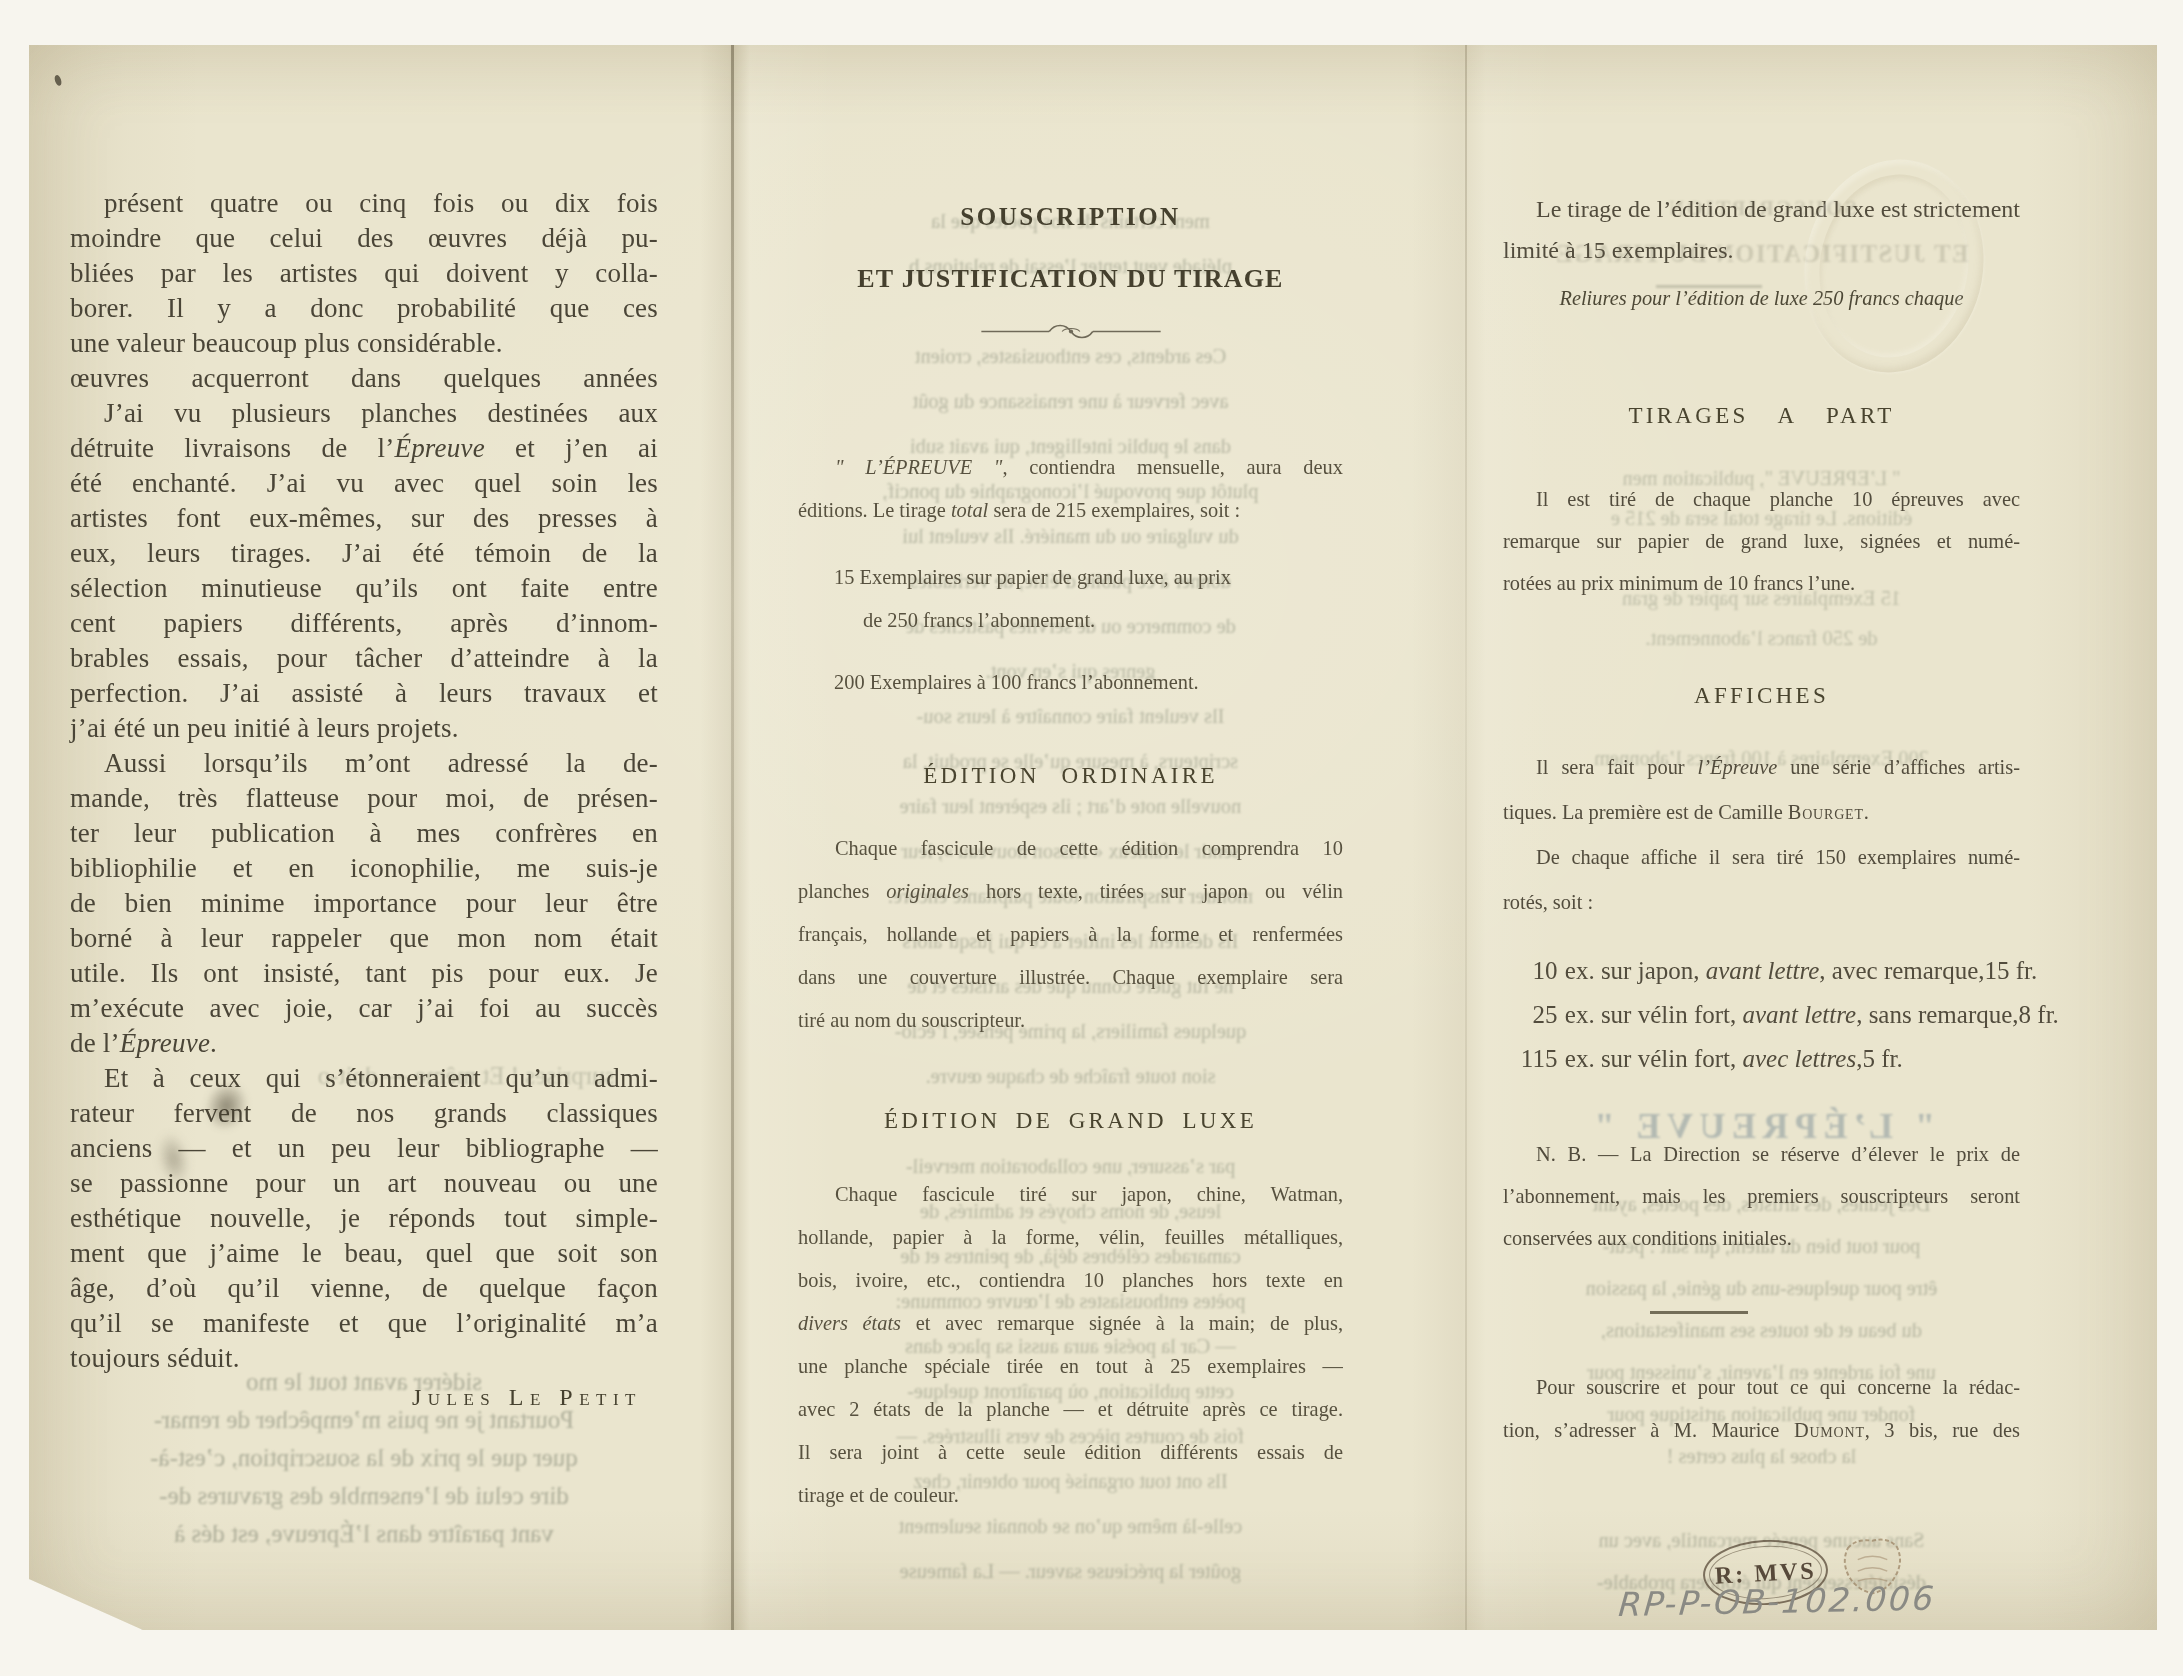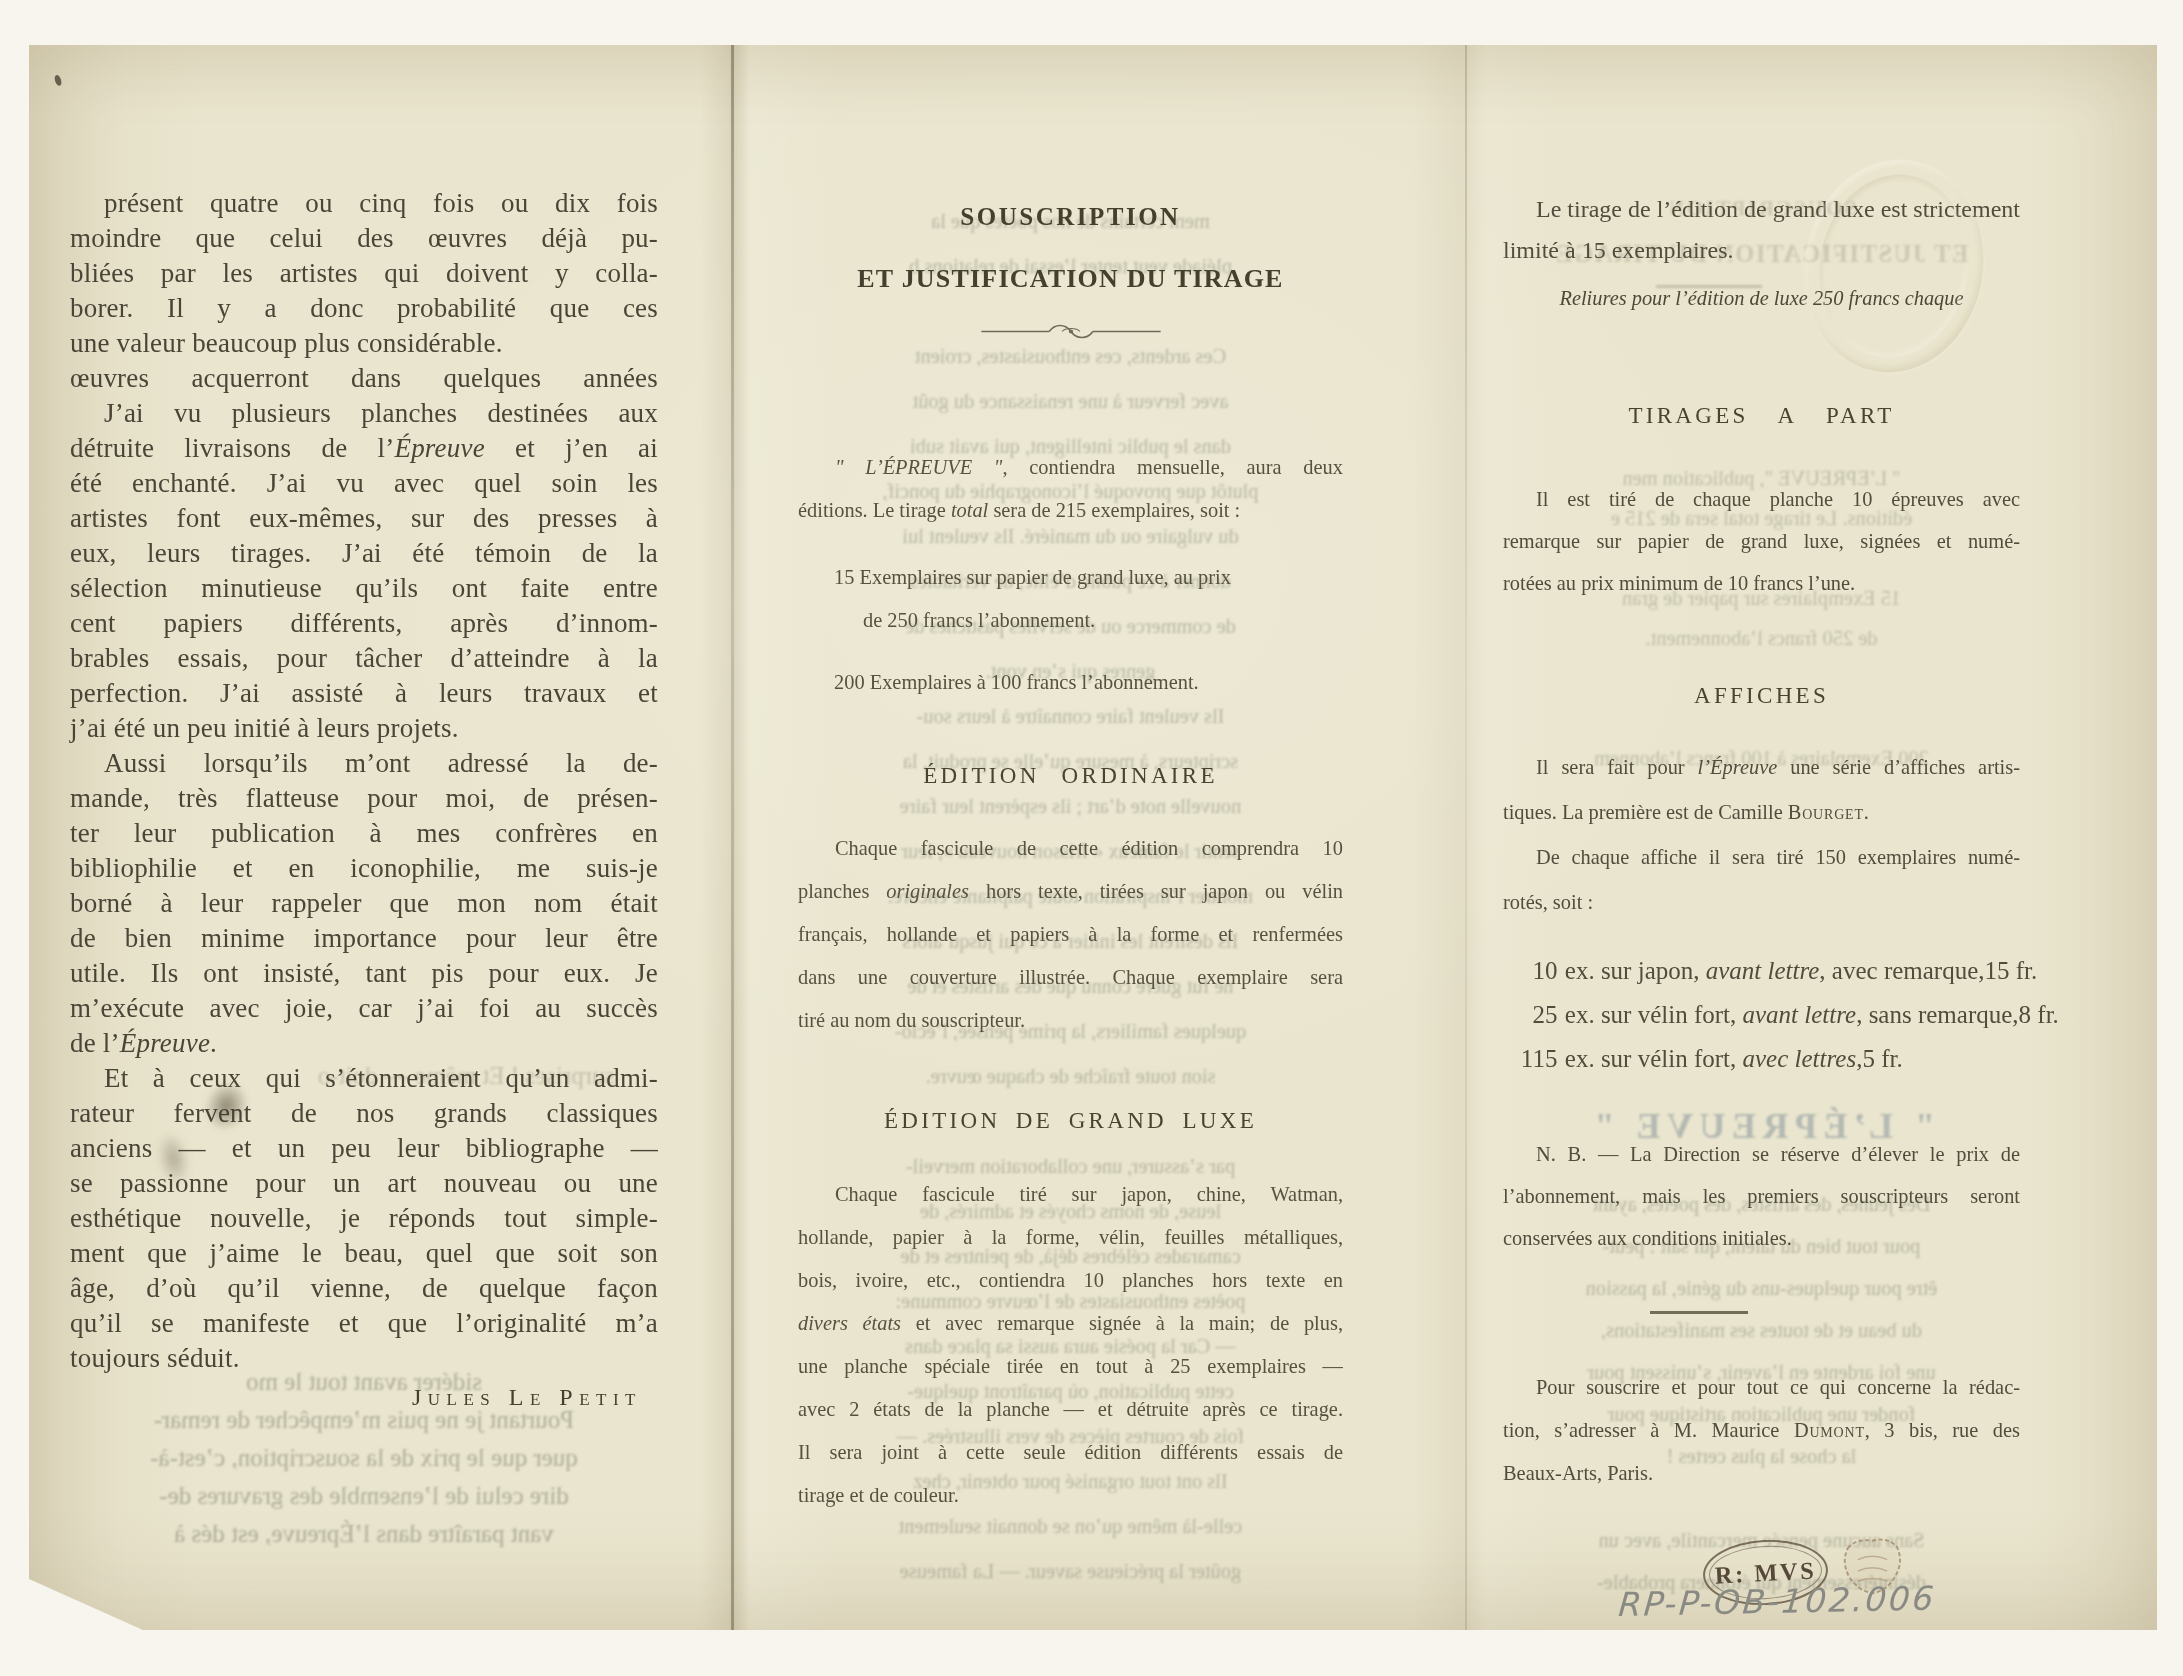--- a/index.html
+++ b/index.html
@@ -271,23 +271,23 @@
         <div class="line c1line last"><span><span class="seg">j’ai été un peu initié à leurs projets.</span></span></div>
 
         <div class="line c1line indent"><span><span class="seg">Aussi lorsqu’ils m’ont adressé la de-</span></span></div>
 
         <div class="line c1line"><span><span class="seg">mande, très flatteuse pour moi, de présen-</span></span></div>
 
         <div class="line c1line"><span><span class="seg">ter leur publication à mes confrères en</span></span></div>
 
         <div class="line c1line"><span><span class="seg">bibliophilie et en iconophilie, me suis-je</span></span></div>
 
+        <div class="line c1line"><span><span class="seg">de bien minime importance pour leur être</span></span></div>
+
         <div class="line c1line"><span><span class="seg">borné à leur rappeler que mon nom était</span></span></div>
-
-        <div class="line c1line"><span><span class="seg">de bien minime importance pour leur être</span></span></div>
 
         <div class="line c1line"><span><span class="seg">utile. Ils ont insisté, tant pis pour eux. Je</span></span></div>
 
         <div class="line c1line"><span><span class="seg">m’exécute avec joie, car j’ai foi au succès</span></span></div>
 
         <div class="line c1line last"><span><span class="seg">de l’</span><span class="seg i">Épreuve</span><span class="seg">.</span></span></div>
 
         <div class="line c1line indent"><span><span class="seg">Et à ceux qui s’étonneraient qu’un admi-</span></span></div>
 
         <div class="line c1line"><span><span class="seg">rateur fervent de nos grands classiques</span></span></div>
@@ -434,21 +434,20 @@
         </div>
 
       <div class="r-rule"></div>
 
       <div class="r-contact">
 
           <div class="line rline52 indent"><span><span class="seg">Pour souscrire et pour tout ce qui concerne la rédac-</span></span></div>
 
           <div class="line rline52"><span><span class="seg">tion, s’adresser à M. Maurice </span><span class="seg sc">Dumont</span><span class="seg">, 3 bis, rue des</span></span></div>
 
-          <div class="line rline52 last"><span><span class="seg">Beaux-Arts, Paris.</span></span></div>
         </div>
     </div>
 
     <div class="speck"></div>
     <div class="smudge smudge-a"></div>
     <div class="smudge smudge-b"></div>
 
     <div class="emboss">
         <div class="emboss-inner"></div>
       </div>

